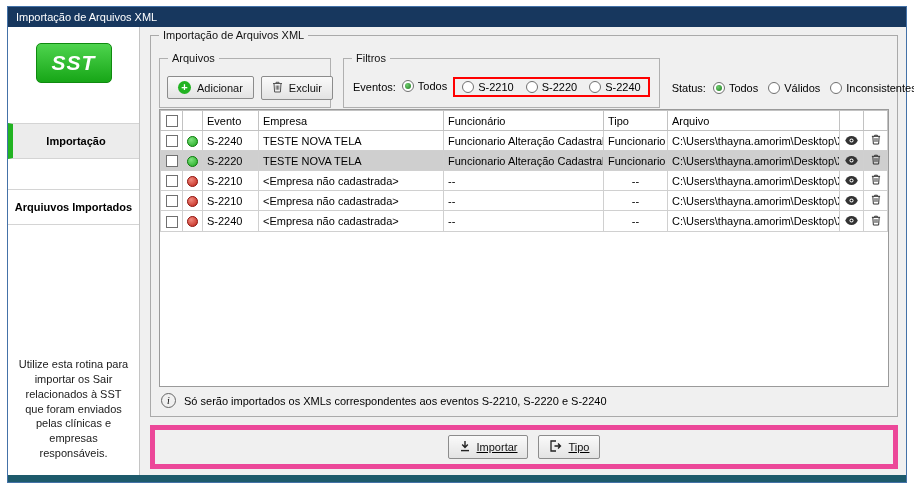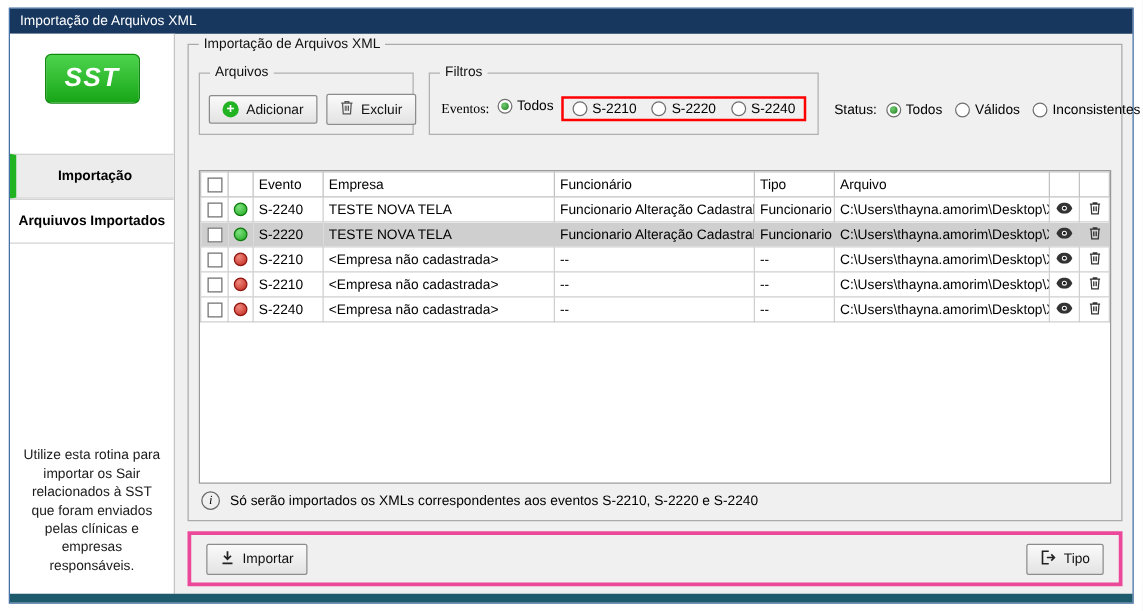--- a/index.html
+++ b/index.html
@@ -19,69 +19,69 @@
   .titlebar{height:20px;background:var(--titlebar);color:#fff;display:flex;align-items:center;padding:0 8px;font-size:11px;}
   .winbody{display:flex;height:calc(100% - 27px);}
   .bottom-strip{position:absolute;left:0;right:0;bottom:0;height:7px;background:var(--strip);}
 
   
   .sidebar{width:132px;background:#fff;border-right:1px solid #c4c4c4;display:flex;flex-direction:column;}
   .logo{width:76px;height:40px;margin:16px auto 40px;display:flex;align-items:center;justify-content:center;
         background:linear-gradient(#4ed44e,#17a617);border:1px solid #0f8a0f;border-radius:5px;
         color:#fff;font-weight:bold;font-style:italic;font-size:21px;letter-spacing:1px;}
   .nav-item{border-top:1px solid #d4d4d4;border-bottom:1px solid #d4d4d4;padding:11px 4px;text-align:center;
-        font-weight:bold;font-size:11px;cursor:pointer;background:#fff;}
+        font-weight:bold;font-size:11px;cursor:pointer;background:#fff;margin-bottom:30px;}
   .nav-item.active{background:#ececec;border-left:5px solid var(--logo-green);}
   .sidebar-note{margin-top:auto;font-size:11px;line-height:1.35;text-align:center;padding:0 7px 14px;color:#1a1a1a;}
 
   
   .main{flex:1;padding:8px 8px 6px 10px;display:flex;flex-direction:column;gap:8px;min-width:0;}
   .groupbox{position:relative;border:1px solid #aaa;}
   .group-title{position:absolute;top:-7px;left:8px;background:#f0f0f0;padding:0 4px;font-size:11px;color:#111;}
   .main-group{flex:1;padding:22px 8px 6px 8px;display:flex;flex-direction:column;min-height:0;}
 
-  .toolbar-row{display:flex;align-items:stretch;margin-bottom:28px;height:50px;}
+  .toolbar-row{display:flex;align-items:stretch;margin-bottom:1px;height:50px;}
   .arquivos-group{width:172px;border:1px solid #b0b0b0;padding:14px 7px 5px;display:flex;gap:7px;align-items:center;}
   .filtros-group{margin-left:12px;border:1px solid #b0b0b0;padding:12px 9px 4px;display:flex;gap:6px;align-items:center;}
   .status-filter{margin-left:12px;display:flex;align-items:center;gap:7px;padding-top:10px;font-size:11px;white-space:nowrap;}
 
   .btn{display:inline-flex;align-items:center;gap:6px;font-size:11px;padding:4px 10px;border:1px solid #8c8c8c;
        border-radius:2px;background:linear-gradient(#fafafa,#e3e3e3);cursor:pointer;color:#111;}
   .add-glyph{width:13px;height:13px;border-radius:50%;background:var(--logo-green);color:#fff;display:inline-flex;
        align-items:center;justify-content:center;font-size:11px;font-weight:bold;line-height:1;}
 
   .radio{display:inline-flex;align-items:center;gap:4px;font-size:11px;white-space:nowrap;cursor:pointer;}
   .rb{width:12px;height:12px;border:1px solid #707070;border-radius:50%;background:#fff;display:inline-block;position:relative;flex:0 0 auto;}
   .rb.checked::after{content:"";position:absolute;inset:2px;border-radius:50%;
        background:radial-gradient(circle at 35% 35%,#6fce6f,#1e7a1e);}
-  .filters-label{font-size:11px;white-space:nowrap;font-family:Liberation Serif, serif;}
+  .filters-label{font-size:11px;white-space:nowrap;}
   .ann-box{display:inline-flex;align-items:center;gap:12px;border:2px solid var(--ann-red);padding:2px 7px;}
 
   .table-wrap{flex:1;background:#fff;border:1px solid #9a9a9a;overflow:hidden;min-height:0;}
   table{width:100%;border-collapse:collapse;font-size:11px;table-layout:fixed;}
   th,td{border:1px solid #d0d0d0;padding:3px 4px;text-align:left;font-weight:normal;white-space:nowrap;overflow:hidden;height:20px;}
   thead th{border-color:#c2c2c2;background:#fff;}
   .c-cb{width:22px;text-align:center;}
   .c-dot{width:20px;text-align:center;}
   .c-evento{width:56px;}
   .c-empresa{width:185px;}
   .c-funcionario{width:160px;}
-  .c-tipo{width:64px;}
+  .c-tipo{width:64px;text-align:center;}
   .c-ic{width:24px;text-align:center;padding:2px;}
   tr.selected td{background:var(--selrow);}
   .cb{width:12px;height:12px;border:1px solid #707070;background:#fff;display:inline-block;vertical-align:middle;}
   .dot{width:11px;height:11px;border-radius:50%;display:inline-block;vertical-align:middle;}
   .dot.green{background:radial-gradient(circle at 35% 30%,#7fe27f,var(--green));border:1px solid #0c7a0c;}
   .dot.red{background:radial-gradient(circle at 35% 30%,#f0897d,var(--red));border:1px solid #8f1510;}
 
   .info-row{display:flex;align-items:center;gap:8px;font-size:11px;padding:6px 2px 2px;}
   .info-i{width:15px;height:15px;border:1px solid #666;border-radius:50%;display:inline-flex;align-items:center;
        justify-content:center;font-size:10px;font-style:italic;font-family:"Liberation Serif",serif;flex:0 0 auto;}
 
-  .footer-panel{height:44px;border:3px solid #ec4899;display:flex;align-items:center;justify-content:space-between;gap:10px;padding:0 12px;}
+  .footer-panel{height:44px;border:5px solid #ec4899;display:flex;align-items:center;justify-content:center;gap:10px;padding:0 12px;text-decoration:underline;}
 </style>
 </head>
 <body>
 
 <div class="stage">
   <div class="window">
 
     <div class="titlebar">
       <span>Importação de Arquivos XML</span>
     </div>

